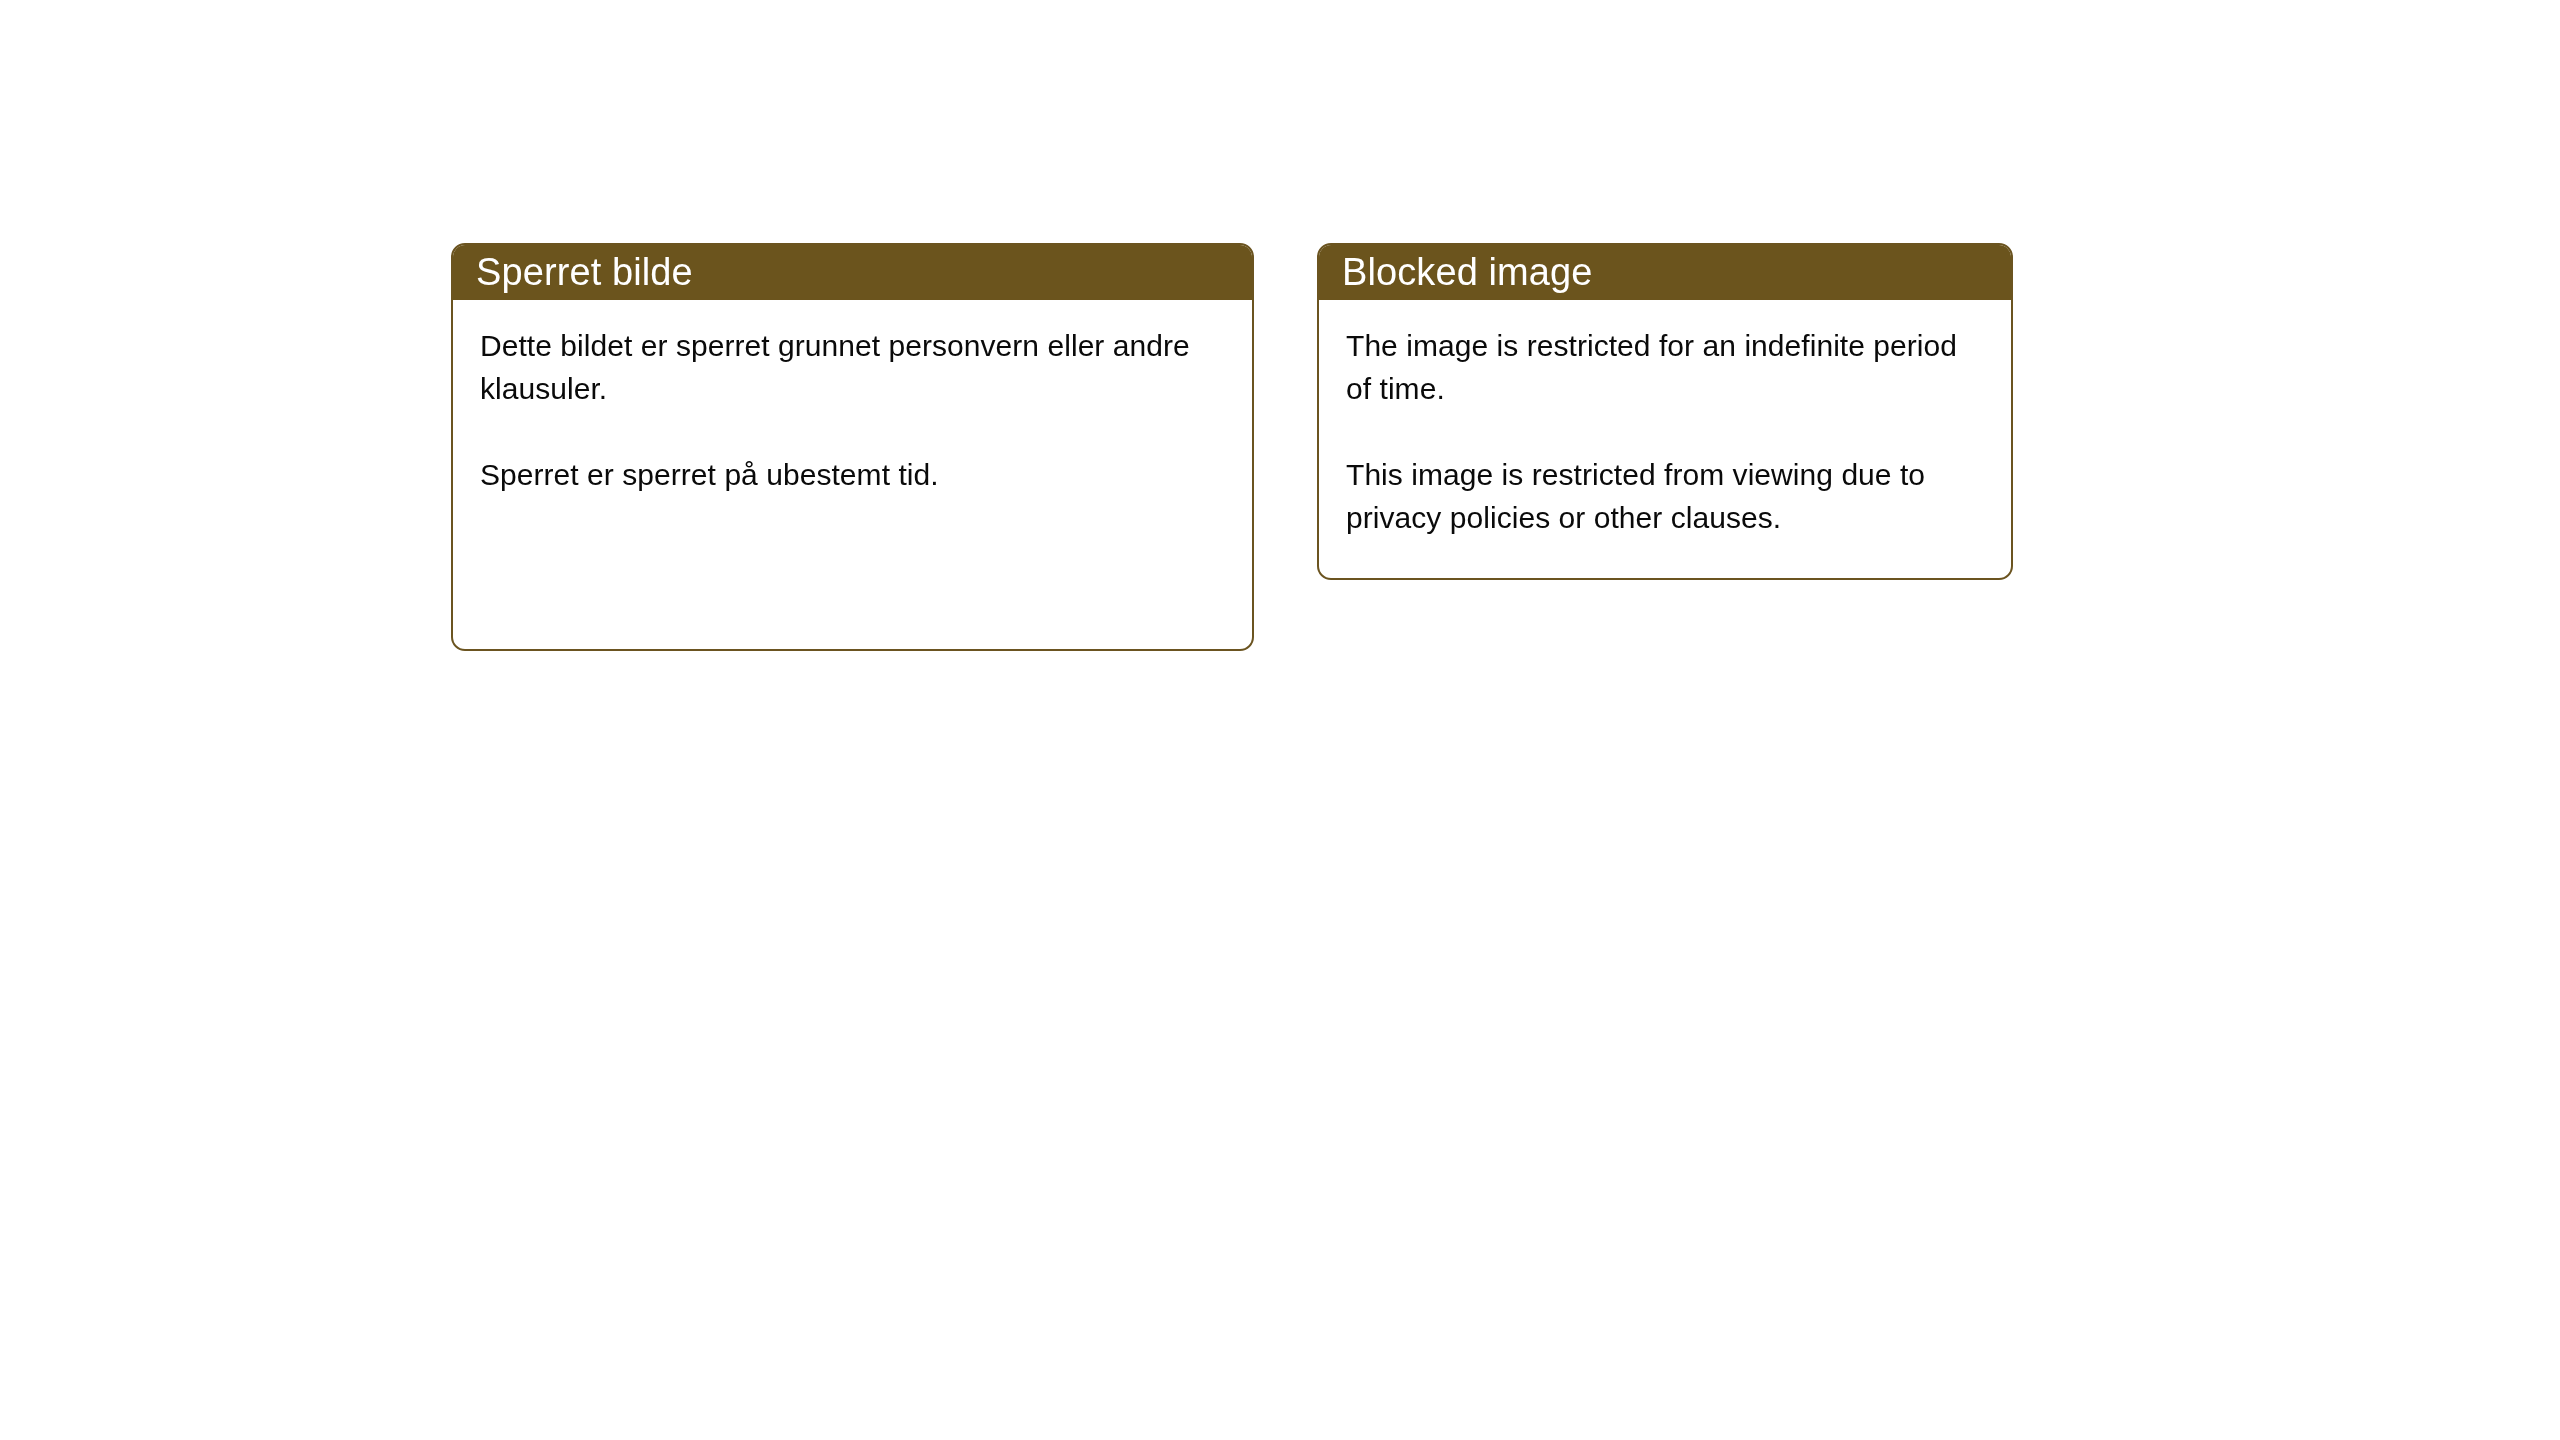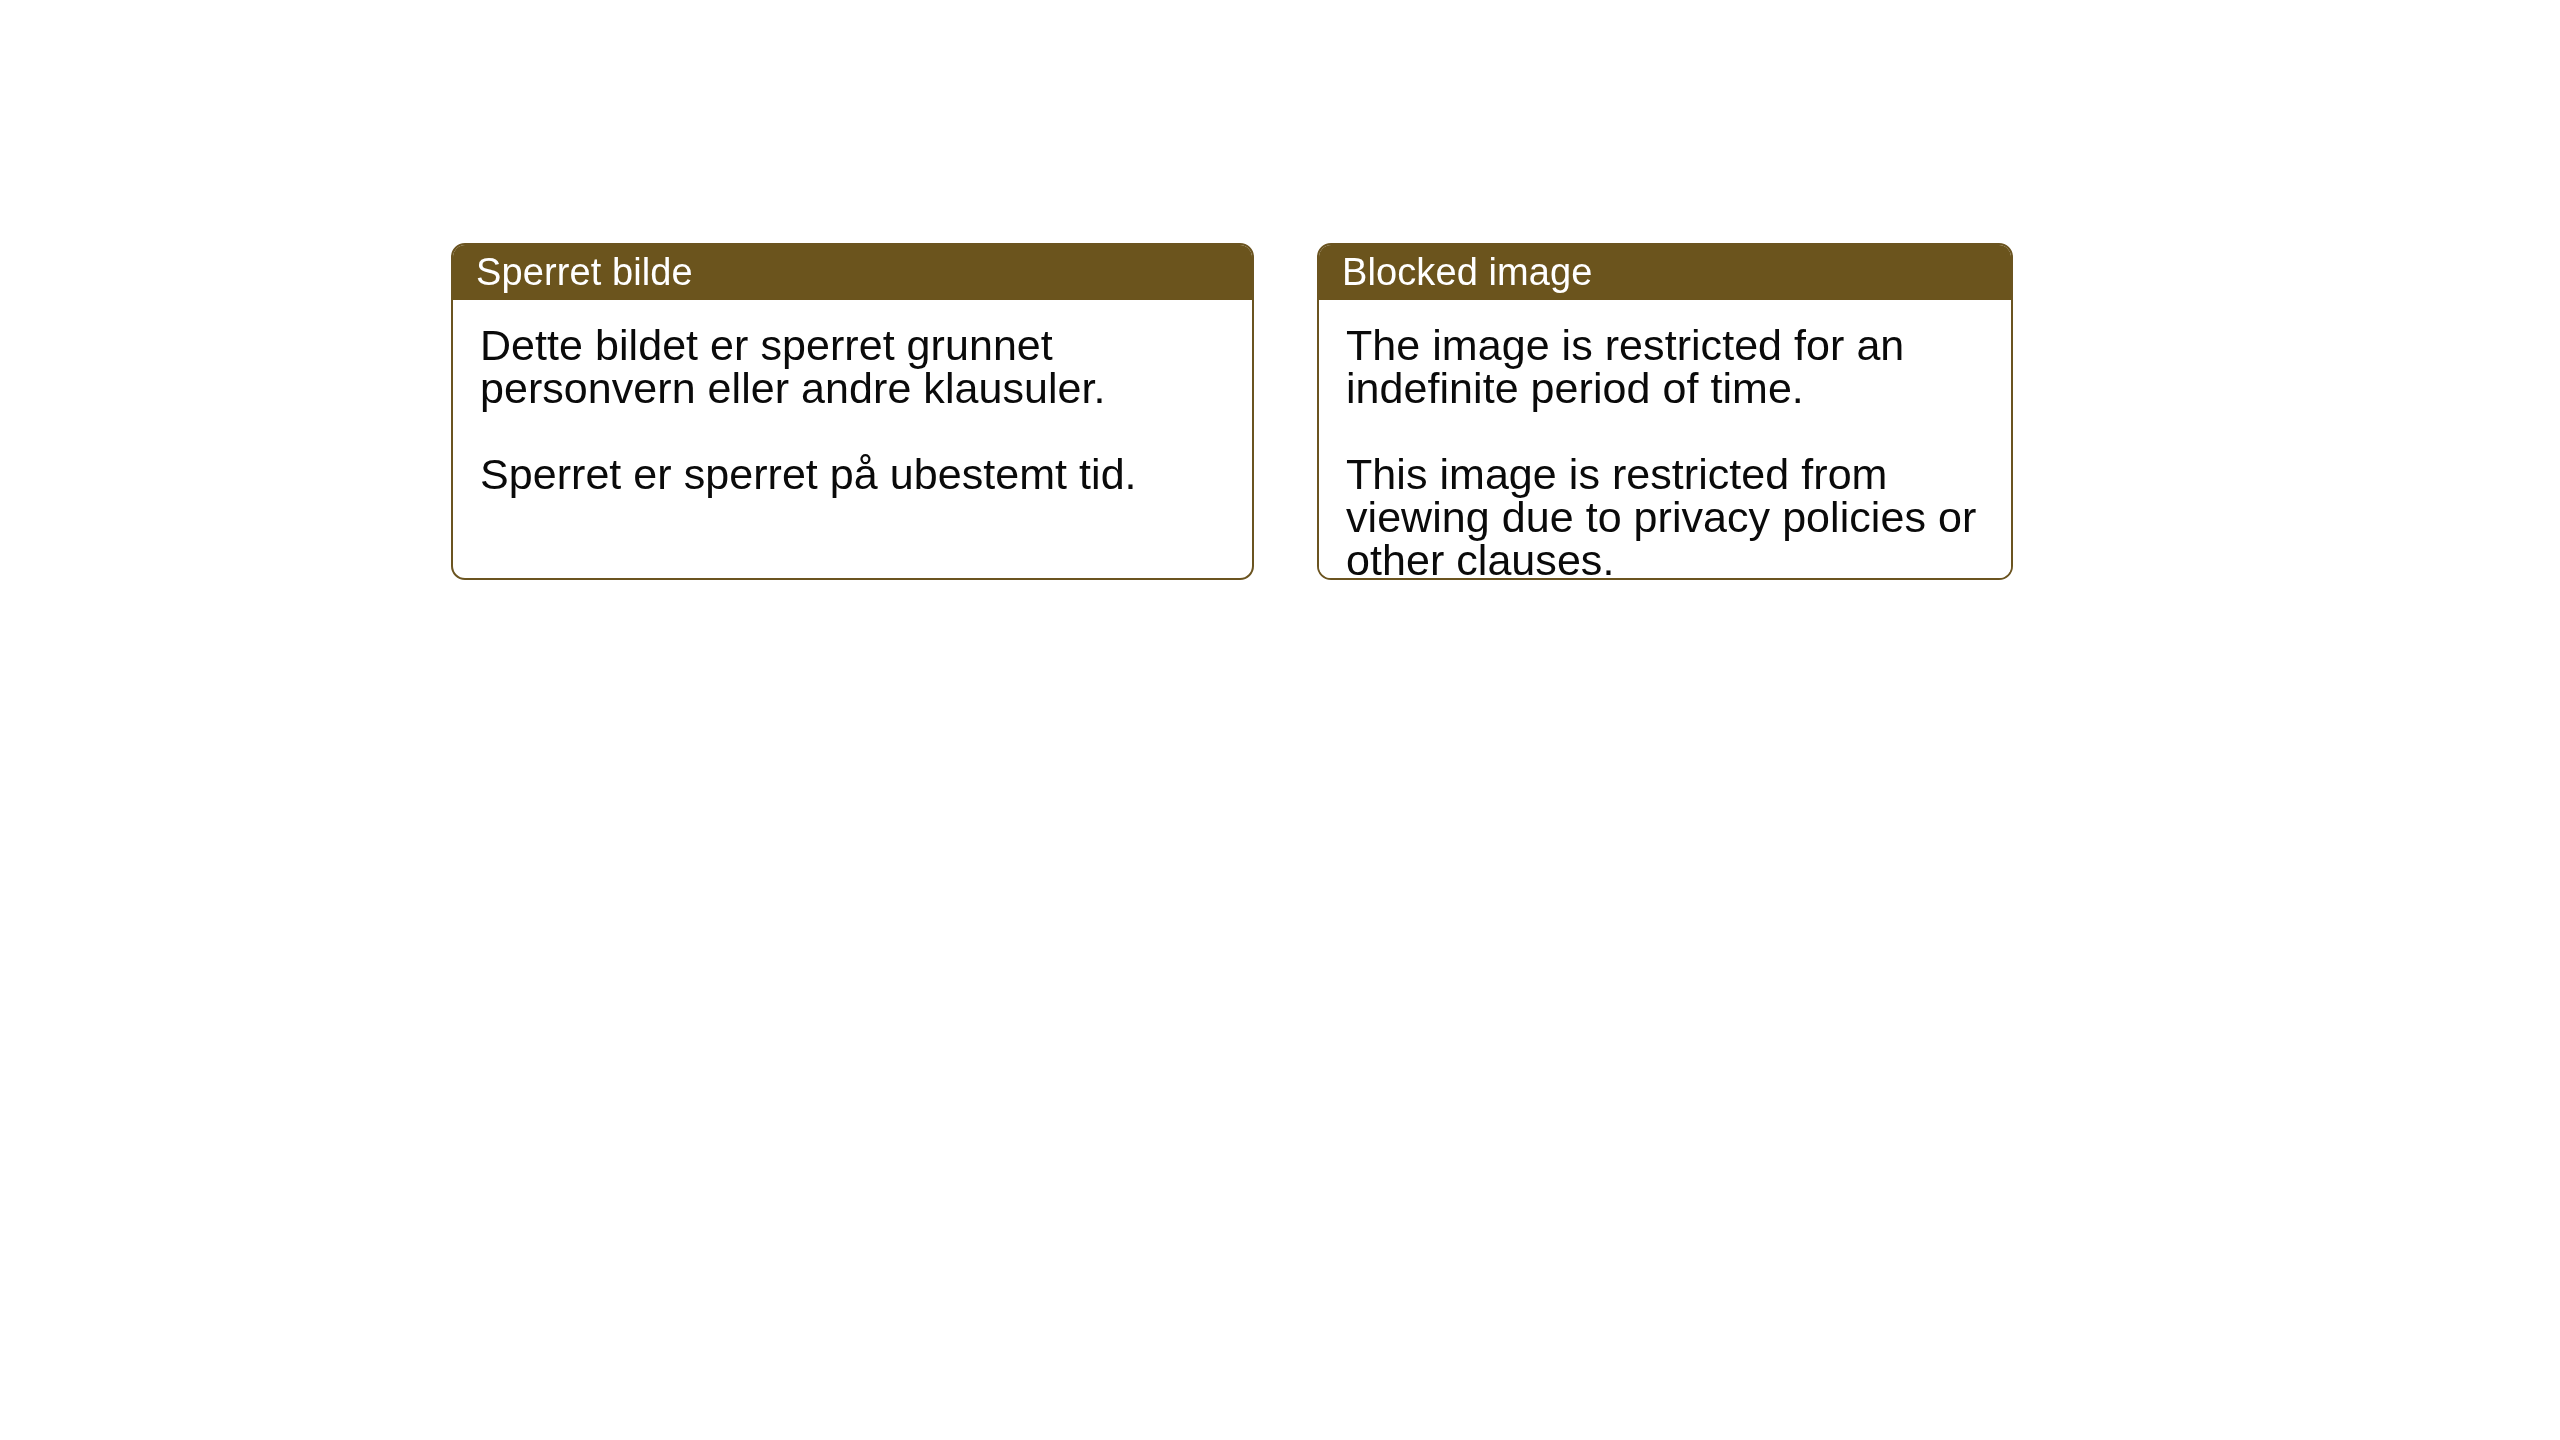--- a/index.html
+++ b/index.html
@@ -27,21 +27,21 @@
     background: #ffffff;
     border: 2px solid #6b5420;
     border-radius: 14px;
     overflow: hidden;
   }
 
   .notice-card.card-left {
     left: 451px;
     top: 243px;
     width: 803px;
-    height: 337px;
+    height: 408px;
   }
 
   .notice-card.card-right {
     left: 1317px;
     top: 243px;
     width: 696px;
     height: 337px;
   }
 
   .card-header {
@@ -67,21 +67,21 @@
 
   .card-body {
     box-sizing: border-box;
     padding: 24px 28px 0 27px;
     background: #ffffff;
   }
 
   .card-paragraph {
     margin: 0;
     color: #0a0a0a;
-    font-size: 43px;
+    font-size: 30px;
     line-height: 43px;
     font-weight: 400;
     letter-spacing: 0.05px;
   }
 
   .card-paragraph + .card-paragraph {
     margin-top: 43px;
   }
 </style>
 </head>

